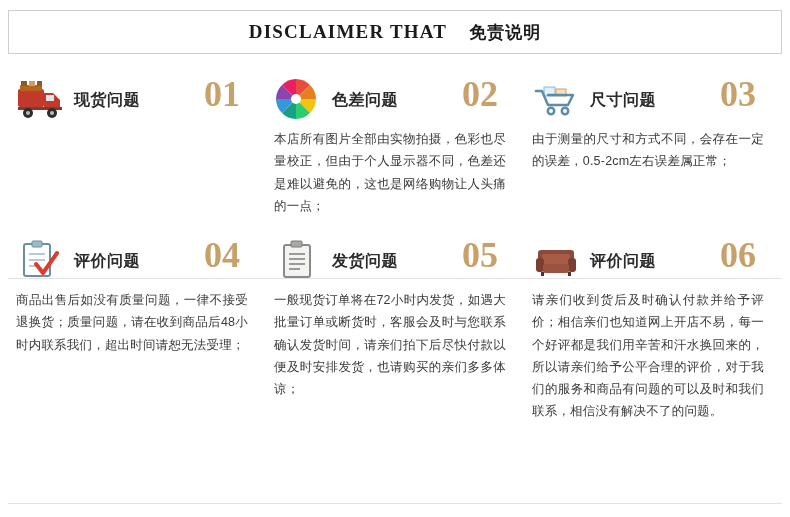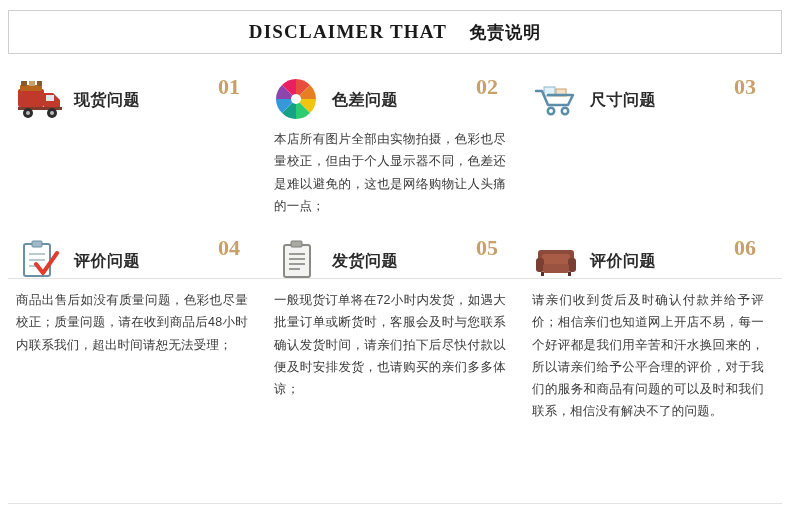--- a/index.html
+++ b/index.html
@@ -81,21 +81,21 @@
     font-weight: bold;
     color: #2b2b2b;
     letter-spacing: 0.5px;
     white-space: nowrap;
   }
   .num {
     position: absolute;
     right: 10px;
     top: 4px;
     font-family: "Liberation Serif", serif;
-    font-size: 22px;
+    font-size: 36px;
     font-weight: bold;
     color: #c8a06a;
     line-height: 1;
   }
   .cell-body {
     font-size: 12.5px;
     line-height: 1.78;
     color: #3a3a3a;
     text-align: justify;
     padding-right: 2px;
@@ -186,38 +186,39 @@
             <rect x="12" y="10" width="11" height="9" fill="#dff1fb" stroke="#8fb6cc"></rect>
             <rect x="24" y="12" width="10" height="7" fill="#f2e3c6" stroke="#c8a06a"></rect>
             <path d="M4 14 h6 l6 14 h20 l5 -10 h-25" fill="none" stroke="#5b8ca8" stroke-width="2.5" stroke-linejoin="round" stroke-linecap="round"></path>
             <circle cx="19" cy="34" r="3.2" fill="none" stroke="#5b8ca8" stroke-width="2.5"></circle>
             <circle cx="33" cy="34" r="3.2" fill="none" stroke="#5b8ca8" stroke-width="2.5"></circle>
           </svg>
         </div>
         <span class="cell-title">尺寸问题</span>
         <span class="num">03</span>
       </div>
+      <div class="cell-body">由于测量的尺寸和方式不同，会存在一定的误差，0.5-2cm左右误差属正常；</div>
     </div>
 
     <div class="cell cell-row2">
       <div class="cell-head">
         <div class="icon-box icon">
           <svg width="50" height="46" viewBox="0 0 50 46">
             <rect x="8" y="6" width="26" height="32" rx="2" fill="#ffffff" stroke="#6b8fa3" stroke-width="2"></rect>
             <rect x="16" y="3" width="10" height="6" rx="1" fill="#9fb9c7" stroke="#6b8fa3"></rect>
             <line x1="13" y1="16" x2="29" y2="16" stroke="#b9c9d2" stroke-width="2"></line>
             <line x1="13" y1="22" x2="29" y2="22" stroke="#b9c9d2" stroke-width="2"></line>
             <line x1="13" y1="28" x2="24" y2="28" stroke="#b9c9d2" stroke-width="2"></line>
             <path d="M20 26 l7 9 l14 -20" fill="none" stroke="#e03b2f" stroke-width="4" stroke-linecap="round" stroke-linejoin="round"></path>
           </svg>
         </div>
         <span class="cell-title">评价问题</span>
         <span class="num">04</span>
       </div>
-      <div class="cell-body">商品出售后如没有质量问题，色彩也尽量校正；质量问题，请在收到商品后48小时内联系我们，超出时间请恕无法受理；</div>
+      <div class="cell-body">商品出售后如没有质量问题，一律不接受退换货；质量问题，请在收到商品后48小时内联系我们，超出时间请恕无法受理；</div>
     </div>
 
     <div class="cell cell-row2">
       <div class="cell-head">
         <div class="icon-box icon">
           <svg width="50" height="46" viewBox="0 0 50 46">
             <rect x="10" y="7" width="26" height="32" rx="2" fill="#f3f3f1" stroke="#8a8a86" stroke-width="2"></rect>
             <rect x="17" y="3" width="11" height="6" rx="1" fill="#a9a9a4" stroke="#7c7c78"></rect>
             <line x1="15" y1="16" x2="31" y2="16" stroke="#9b9b96" stroke-width="2"></line>
             <line x1="15" y1="21" x2="31" y2="21" stroke="#9b9b96" stroke-width="2"></line>

